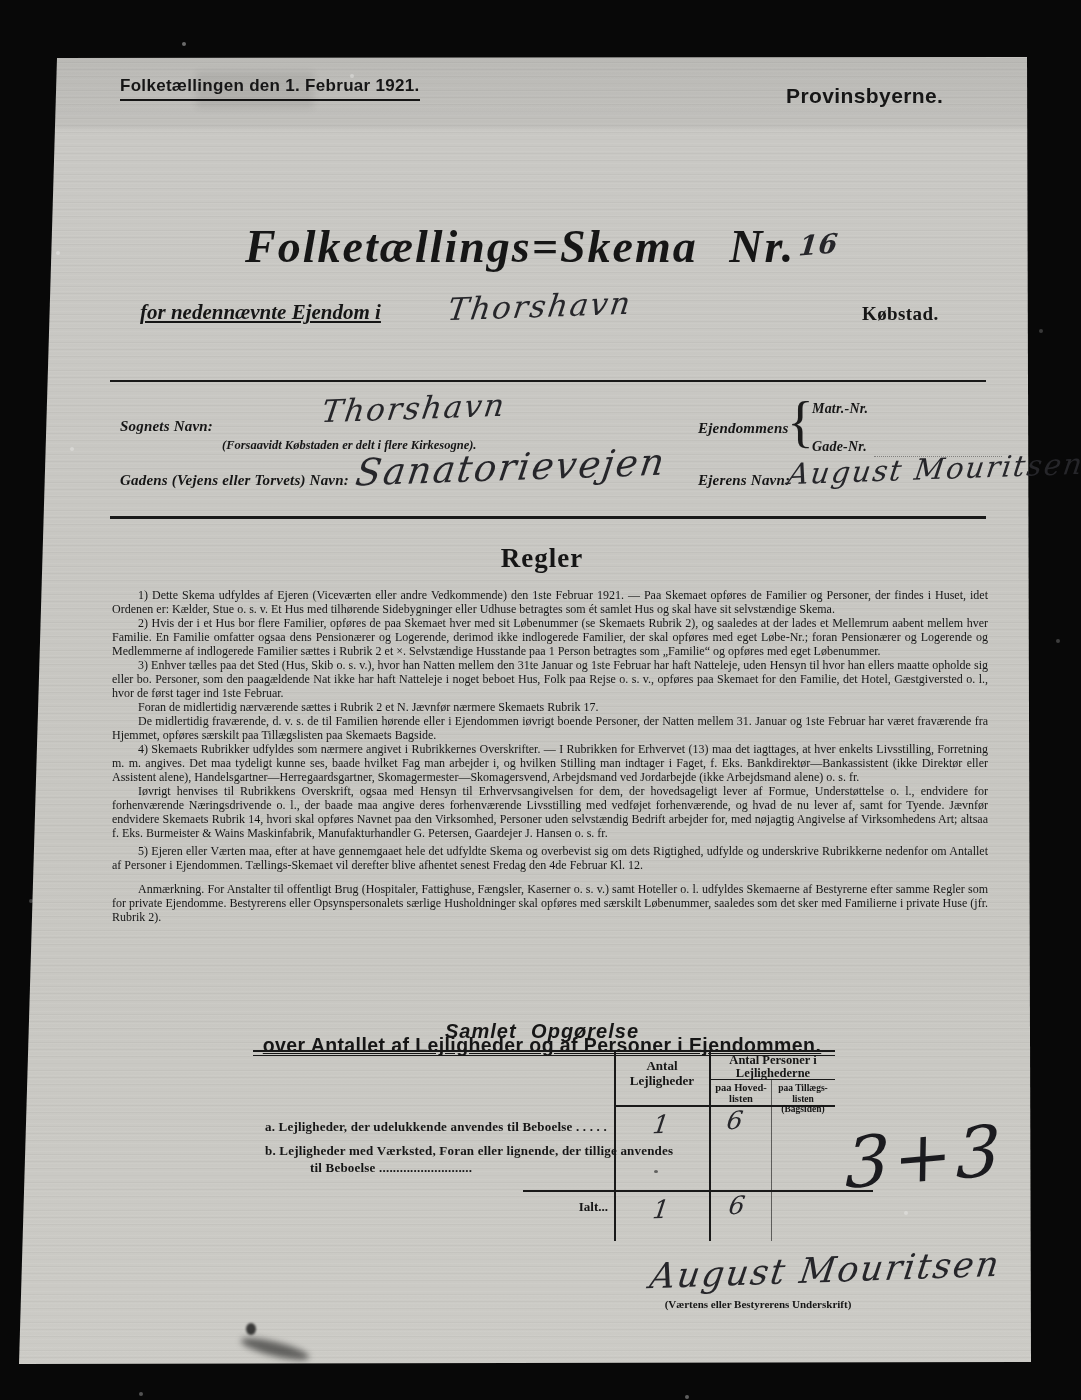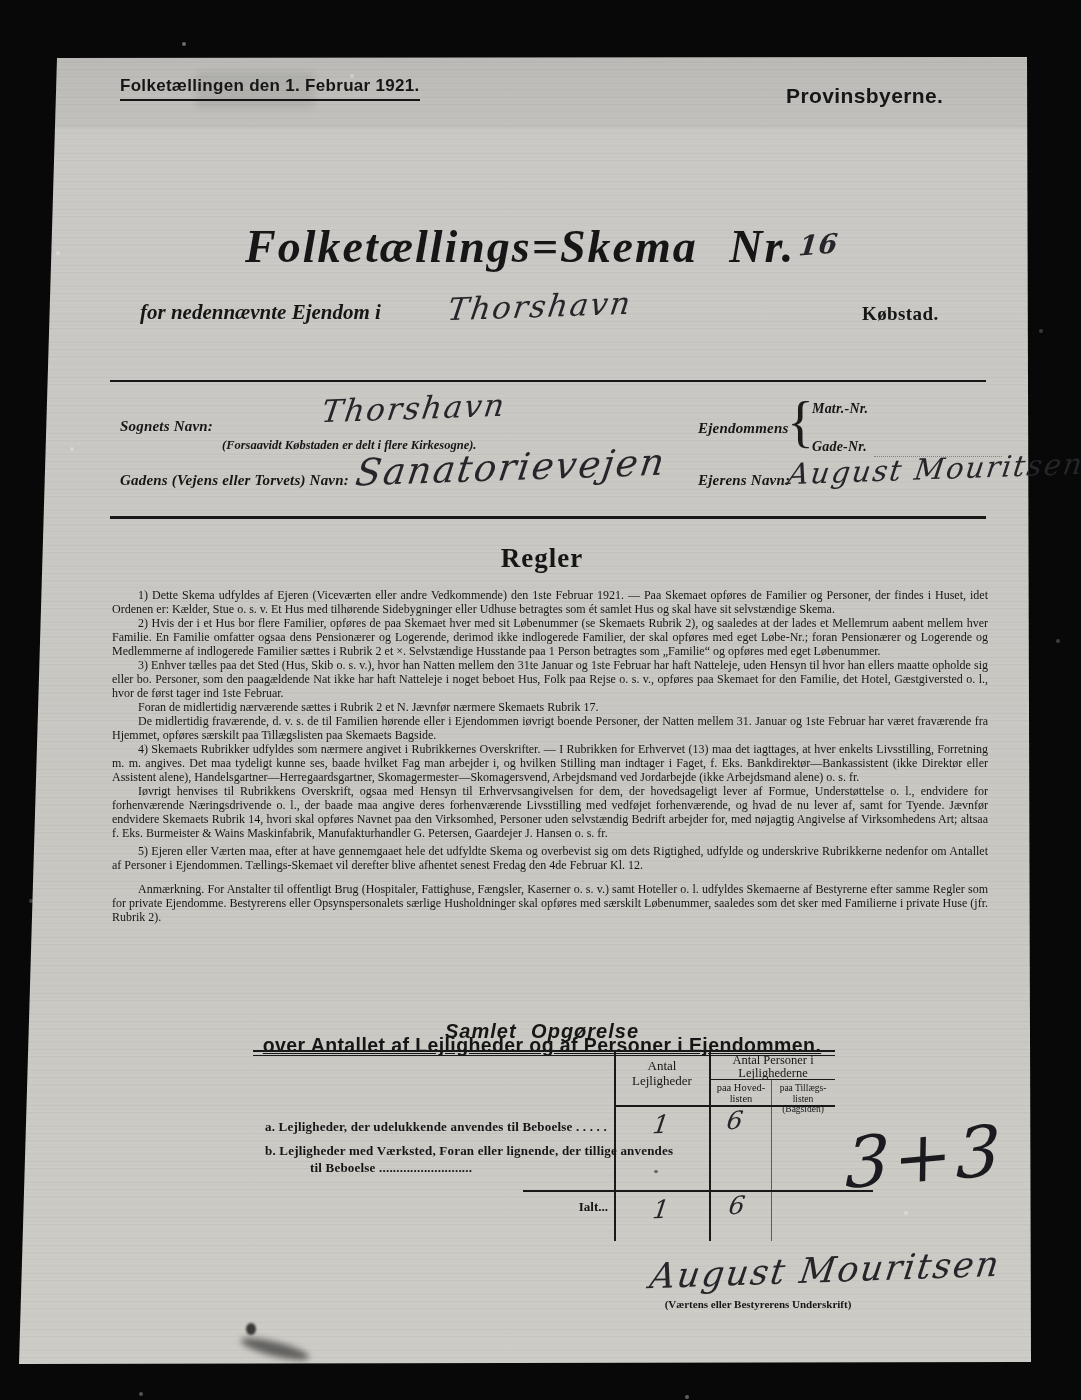--- a/index.html
+++ b/index.html
@@ -37,21 +37,21 @@
   .hw{font-family:"DejaVu Serif",serif;font-style:italic;color:#26262a;
       transform:rotate(-2deg) skewX(-10deg);letter-spacing:2px;white-space:nowrap;}
 
   
   .hdr-left{left:120px;top:76px;font-size:17px;letter-spacing:.3px;border-bottom:2px solid #151515;padding-bottom:3px;}
   .hdr-right{left:786px;top:84px;font-size:21px;letter-spacing:.4px;}
 
   
   .title{top:220px;font-size:46px;letter-spacing:2px;word-spacing:18px;}
   .title .num{font-size:27px;letter-spacing:1px;display:inline-block;transform:rotate(-4deg) skewX(-10deg);vertical-align:8px;margin-left:4px;}
-  .sub-prefix{left:140px;top:300px;font-size:21px;}
+  .sub-prefix{left:140px;top:300px;font-size:21px;text-decoration:underline;}
   .sub-place{left:448px;top:288px;font-size:31px;}
   .sub-suffix{left:862px;top:303px;font-size:19px;letter-spacing:.4px;}
 
   .hr1{left:110px;top:380px;width:876px;height:2px;}
   .hr2{left:110px;top:516px;width:876px;height:3px;}
 
   
   .f-label{font-size:15px;font-weight:bold;font-style:italic;letter-spacing:.2px;}
   .sogn-label{left:120px;top:418px;}
   .sogn-value{left:322px;top:390px;font-size:31px;}
@@ -78,21 +78,21 @@
   .samlet-sub{top:1034px;font-size:19.5px;letter-spacing:.4px;text-decoration:underline;}
   .samlet-note{top:1031px;font-size:12.5px;}
 
   
   .tbl-top{left:253px;top:1050px;width:582px;height:3px;border-top:2px solid #191919;border-bottom:1px solid #191919;background:transparent;}
   .v1{left:614px;top:1051px;width:2px;height:190px;}
   .v2{left:709px;top:1051px;width:2px;height:190px;}
   .v3{left:771px;top:1080px;width:1px;height:161px;background:rgba(20,20,20,.6);}
   .hdr-underline{left:614px;top:1105px;width:221px;height:2px;}
   .sub-split{left:710px;top:1079px;width:125px;height:1px;}
-  .colh{position:absolute;text-align:center;font-weight:normal;}
+  .colh{position:absolute;text-align:center;font-weight:bold;}
   .col-lej{left:616px;top:1058px;width:92px;font-size:13px;line-height:15px;}
   .col-pers{left:712px;top:1054px;width:122px;font-size:12.5px;line-height:12.5px;}
   .col-hoved{left:712px;top:1083px;width:58px;font-size:10.5px;line-height:10.5px;}
   .col-tillaeg{left:772px;top:1083px;width:62px;font-size:9.5px;line-height:10.5px;}
   .row-label{position:absolute;font-size:13px;font-weight:600;letter-spacing:.2px;}
   .row-a{left:265px;top:1119px;width:420px;}
   .row-b{left:265px;top:1142px;width:372px;padding-left:45px;text-indent:-45px;line-height:17px;}
   .row-b-dot{left:654px;top:1170px;width:4px;height:3px;background:rgba(10,10,10,.55);border-radius:50%;}
   .ialt-rule{left:523px;top:1190px;width:350px;height:2px;}
   .ialt-label{left:540px;top:1199px;width:68px;text-align:right;font-size:13px;font-weight:bold;}

